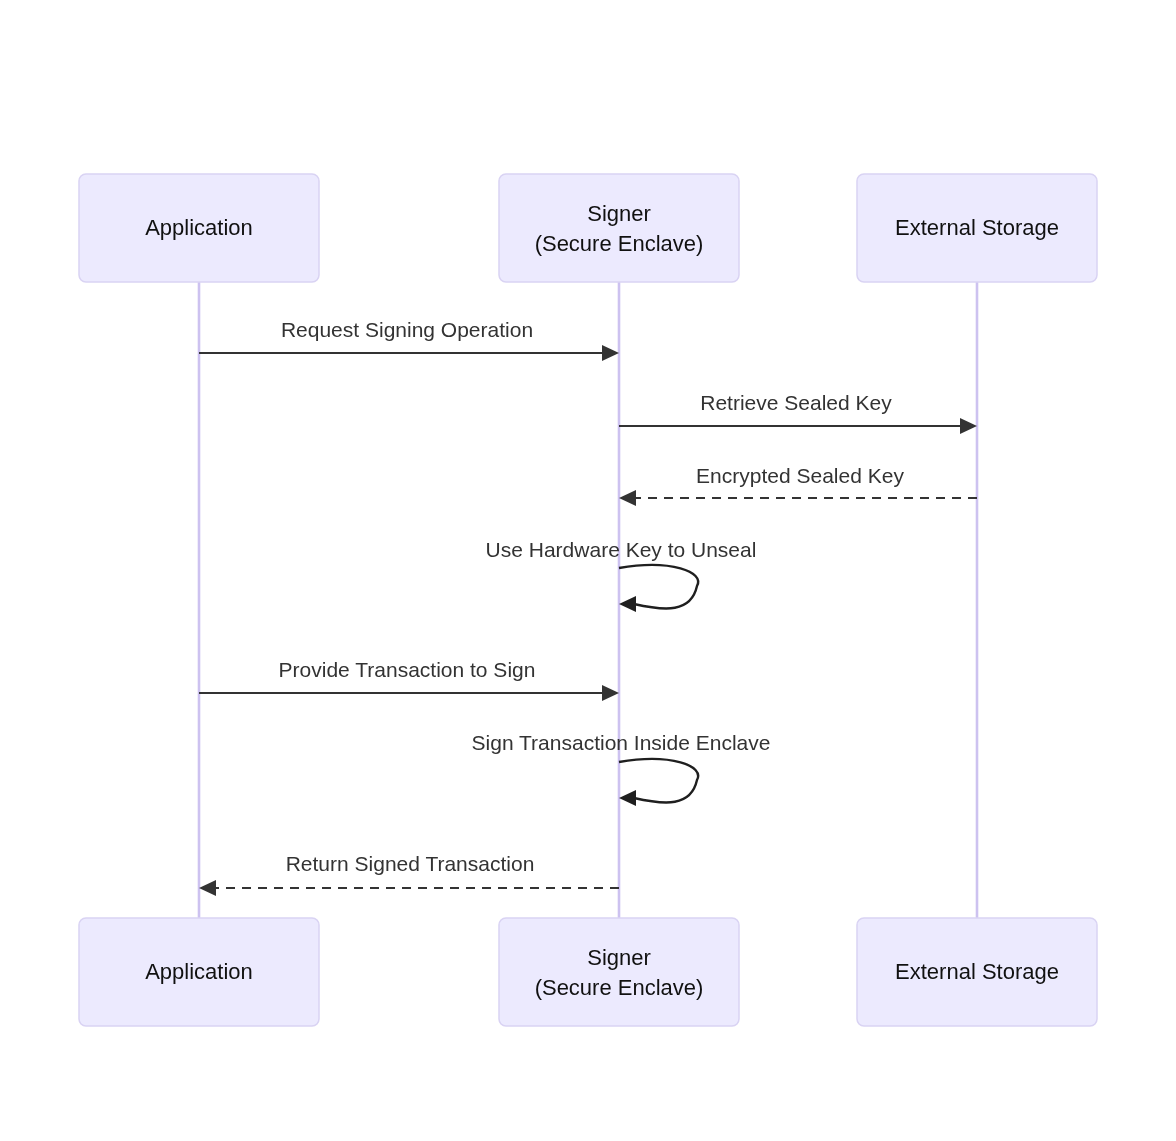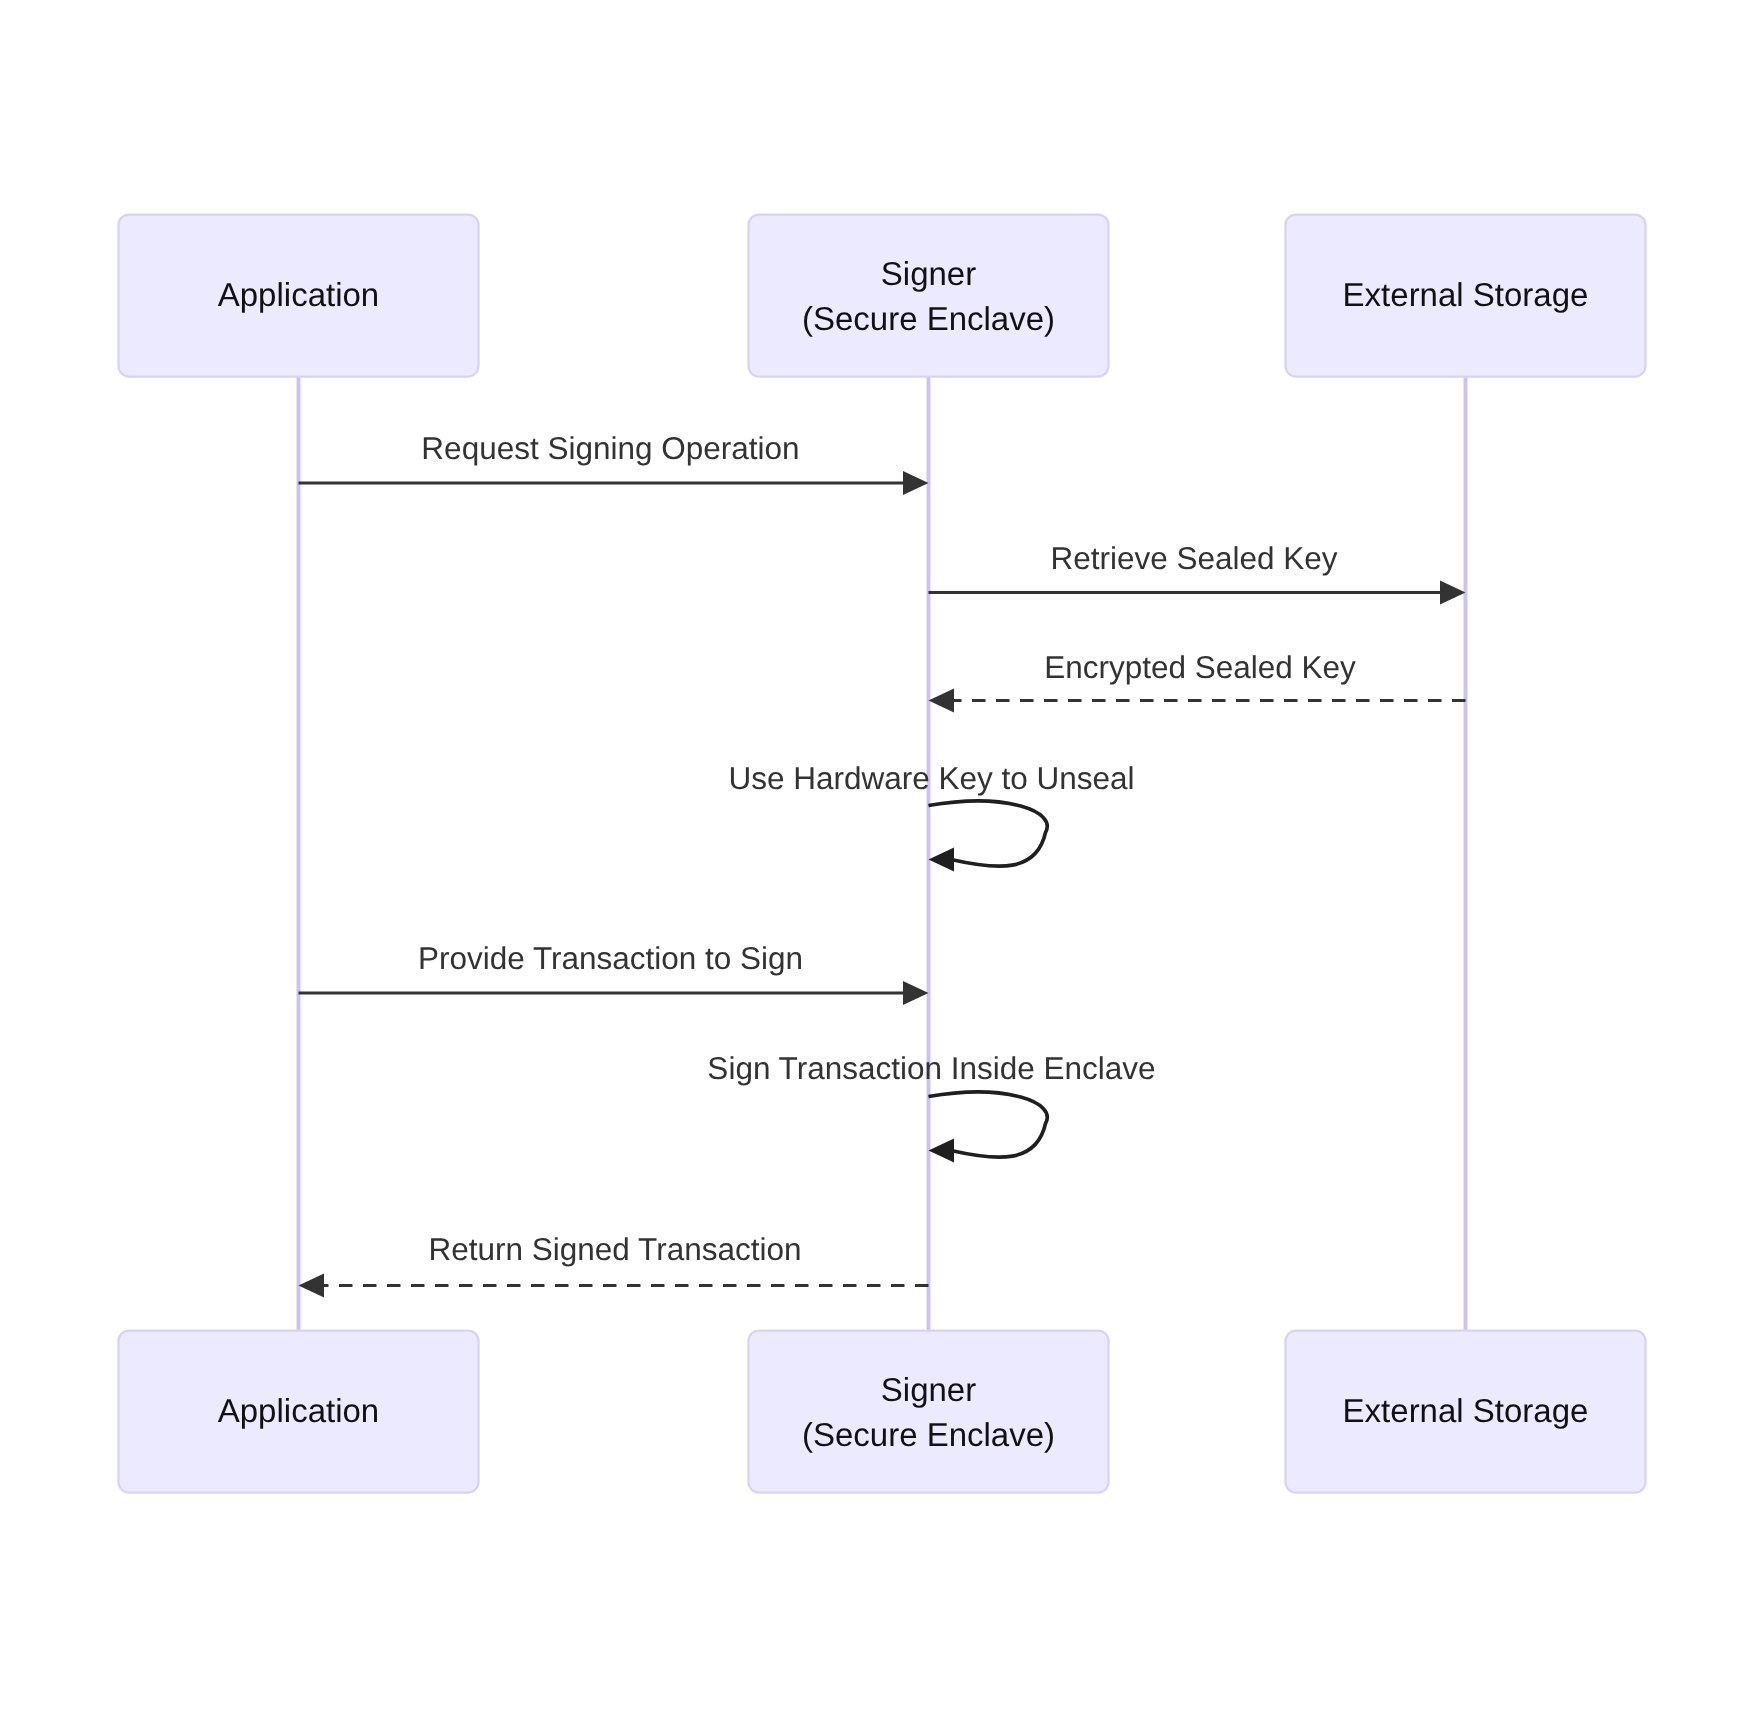--- a/index.html
+++ b/index.html
@@ -12,20 +12,21 @@
     font-family: "Liberation Sans", sans-serif;
     width: 1176px;
     height: 1141px;
     overflow: hidden;
   }
   #diagram-root {
     position: relative;
     width: 1176px;
     height: 834px;
     background: #ffffff;
+    margin-top: 31px;
   }
   svg.diagram-canvas {
     position: absolute;
     top: 0;
     left: 0;
     width: 1176px;
     height: 1141px;
     display: block;
   }
   .actor-box-rect {

